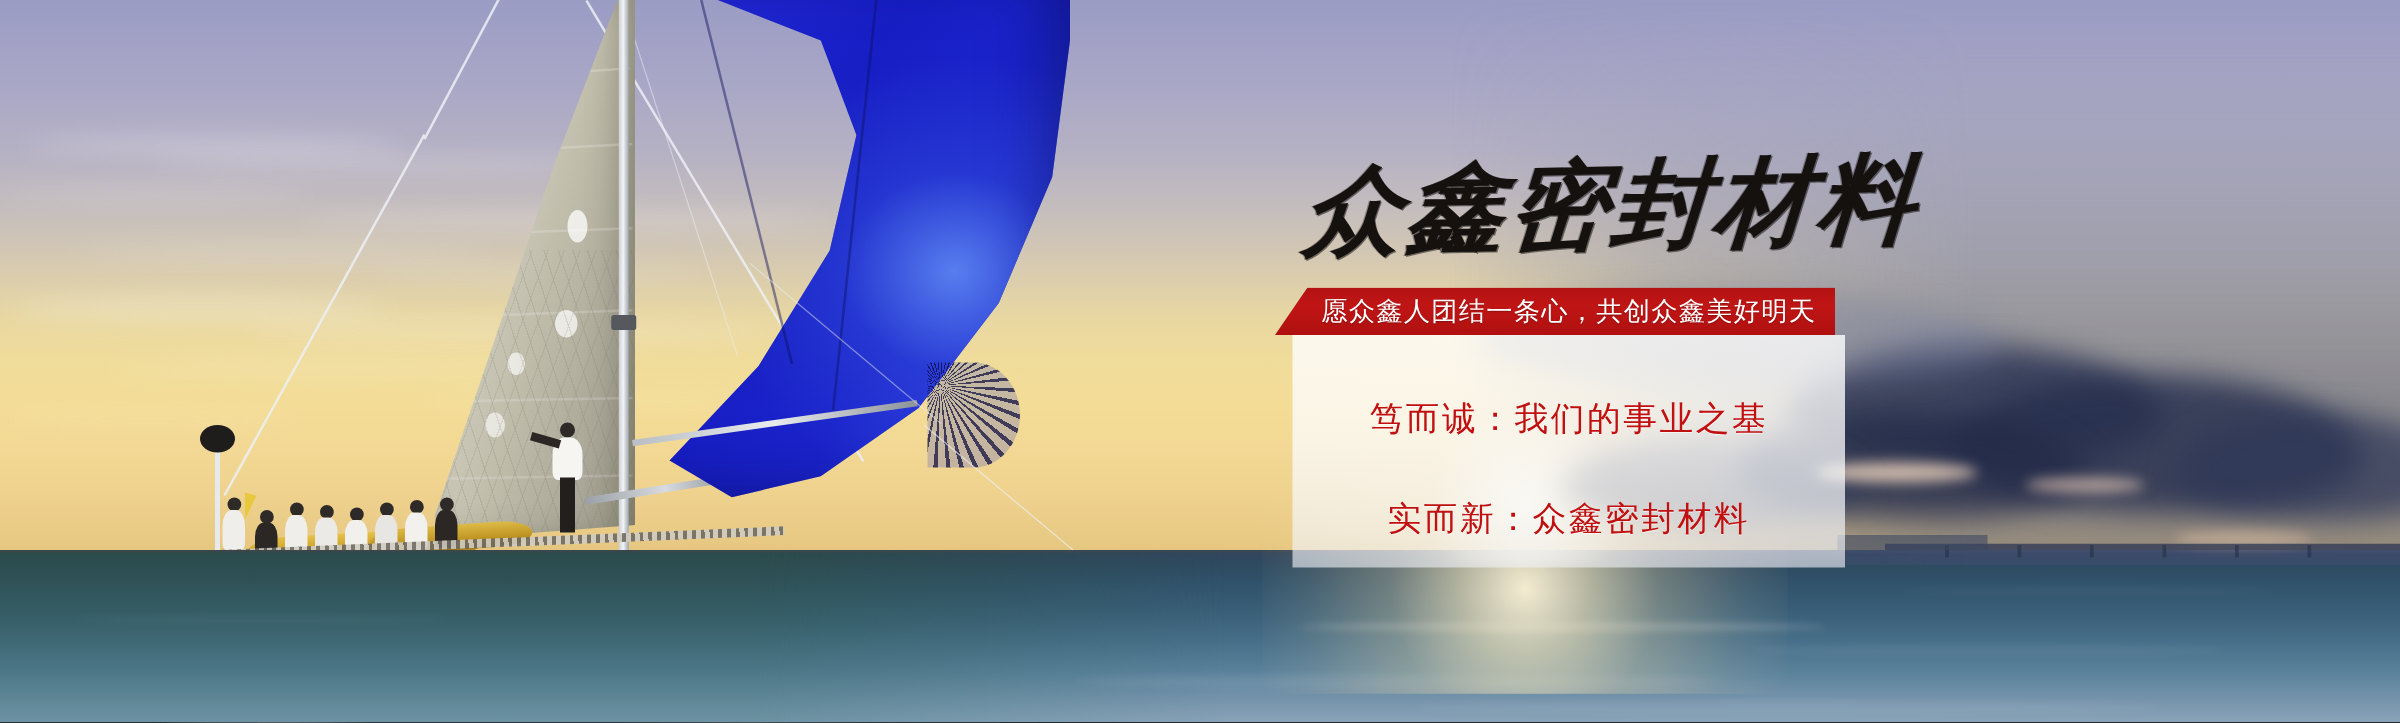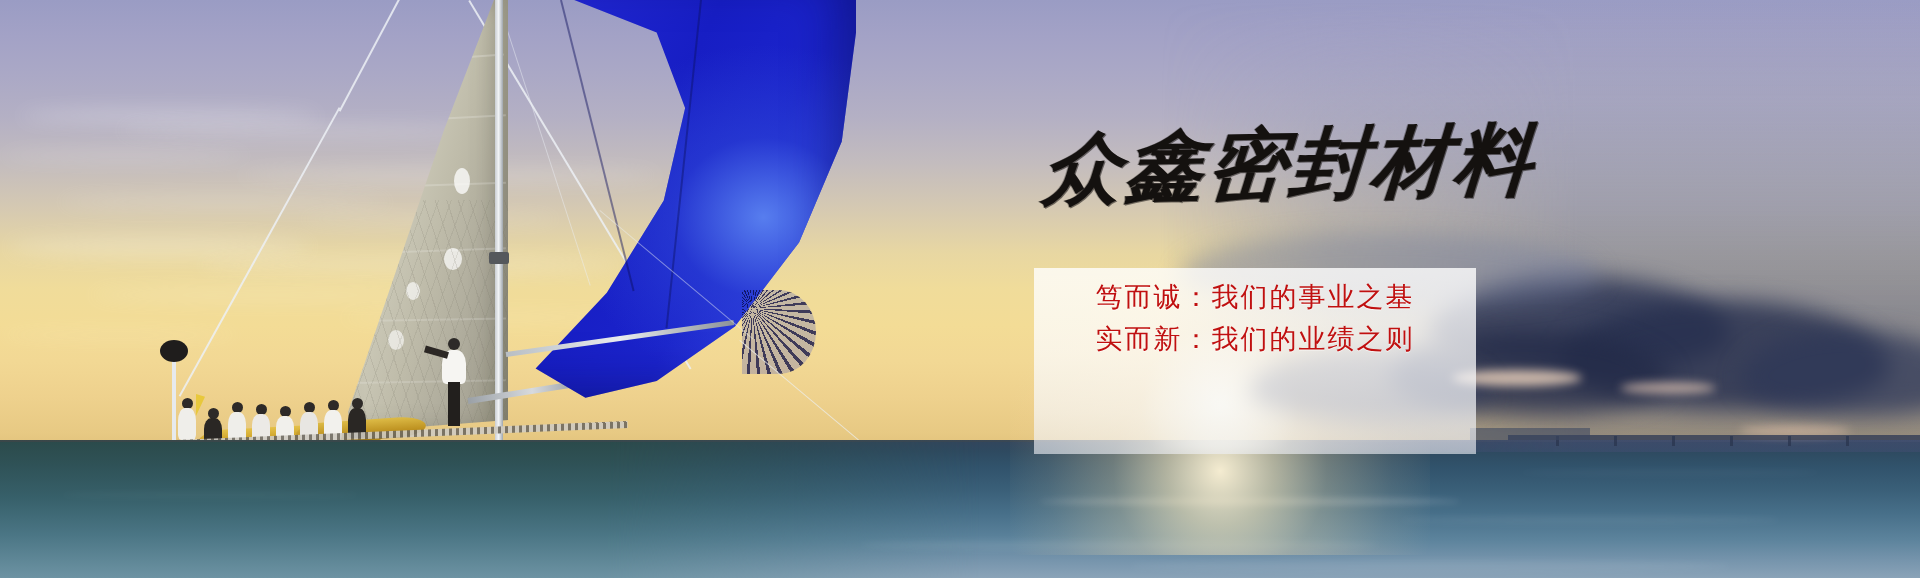--- a/index.html
+++ b/index.html
@@ -112,20 +112,21 @@
     position:absolute;left:14px;top:150px;width:442px;height:186px;
     background:linear-gradient(to bottom,
       rgba(255,255,255,.80) 0%, rgba(252,252,253,.76) 45%,
       rgba(246,247,250,.70) 78%, rgba(238,240,246,.62) 100%);
   }
   .slogans{position:absolute;left:0;top:8px;width:442px;}
   .slogan{
     color:#c01010;font-size:27px;line-height:42px;letter-spacing:2px;
     text-align:center;white-space:nowrap;
     text-shadow:0 1px 0 rgba(255,255,255,.6);
+    margin-top:38px;
   }
 </style>
 </head>
 <body>
 
 <div id="banner">
 
   <div class="sky"></div>
 
   <div class="cirrus" style="left:20px;  top:108px; width:300px; height:16px;opacity:.55;"></div>
@@ -282,23 +283,26 @@
   <div class="bridge" style="left:1672px;top:436px;width:3px;height:10px;"></div>
   <div class="bridge" style="left:1730px;top:436px;width:3px;height:10px;"></div>
   <div class="bridge" style="left:1788px;top:436px;width:3px;height:10px;"></div>
   <div class="bridge" style="left:1846px;top:436px;width:3px;height:10px;"></div>
   <div class="bridge" style="left:1470px;top:428px;width:120px;height:12px;background:rgba(58,70,96,.58);"></div>
 
   <div id="textblock">
 
     <div class="brand-title">众鑫密封材料</div>
 
+    <div class="ribbon">
+      <span class="ribbon-text">愿众鑫人团结一条心，共创众鑫美好明天</span>
+    </div>
 
     <div class="panel">
       <div class="slogans">
         <div class="slogan">笃而诚：我们的事业之基</div>
-        <div class="slogan">实而新：我们的业绩之则</div>
+        <div class="slogan">实而新：众鑫密封材料</div>
       </div>
     </div>
 
   </div>
 
 </div>
 
 </body></html>

